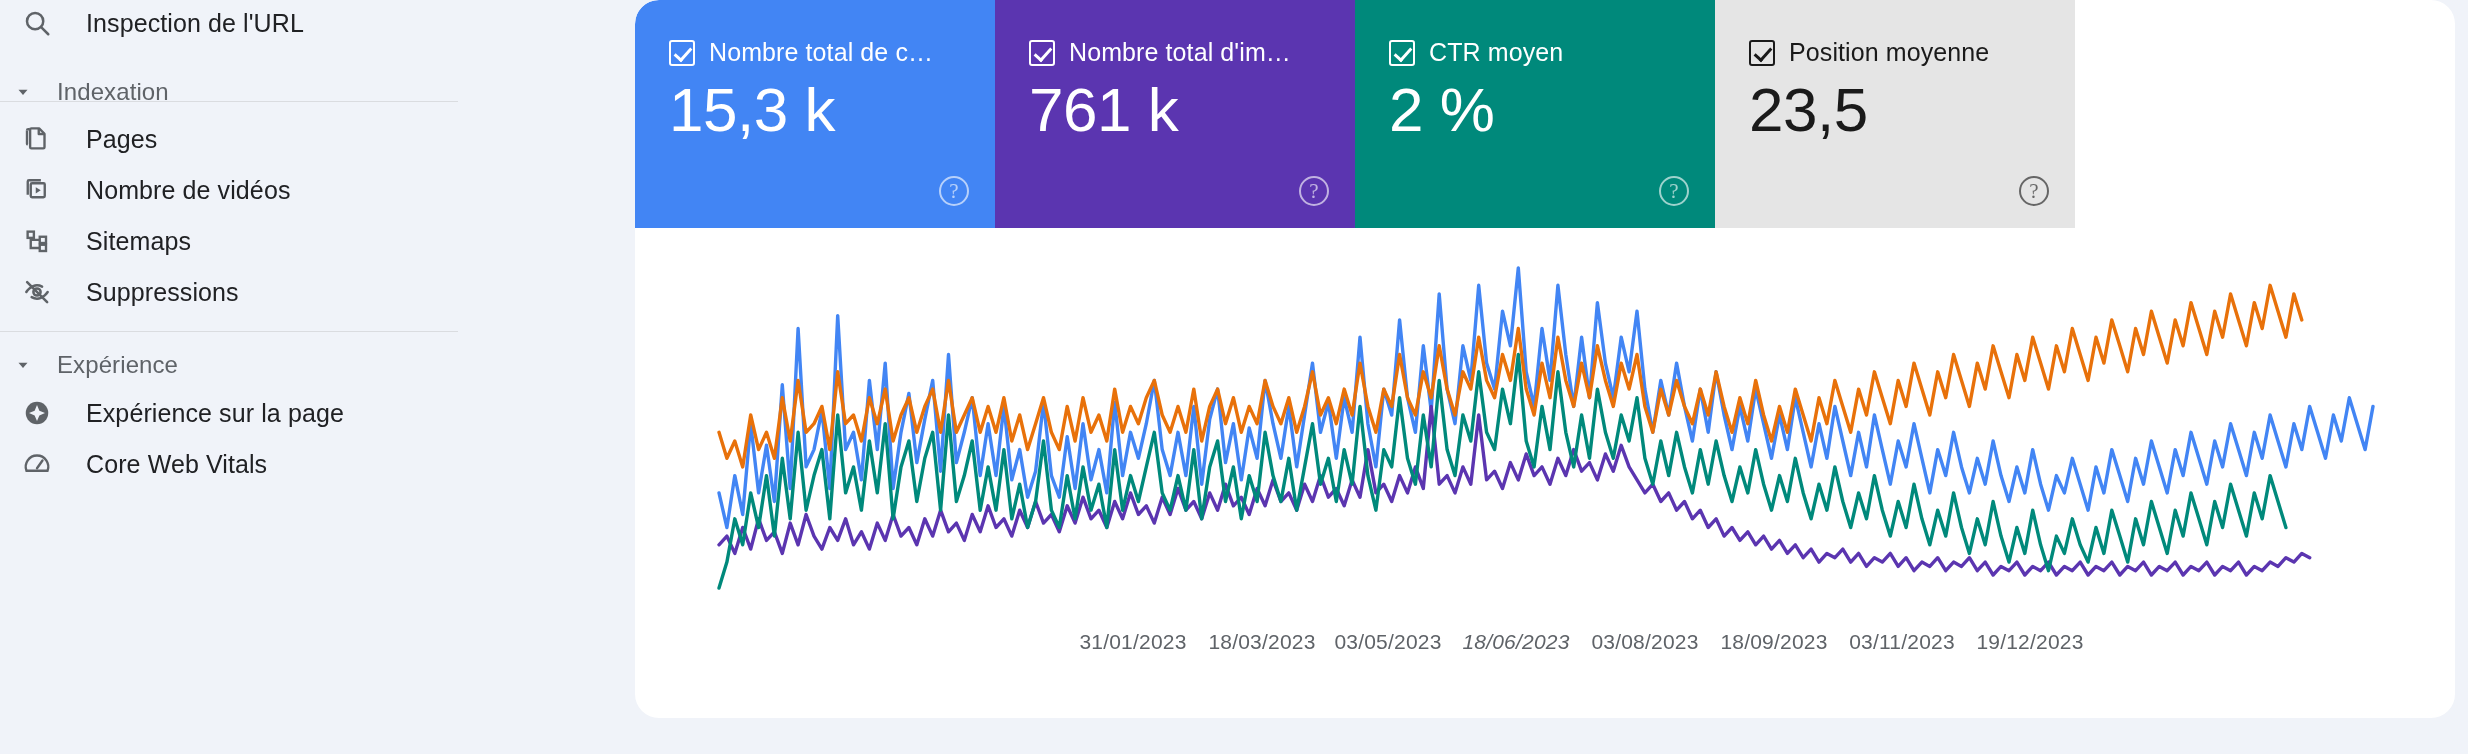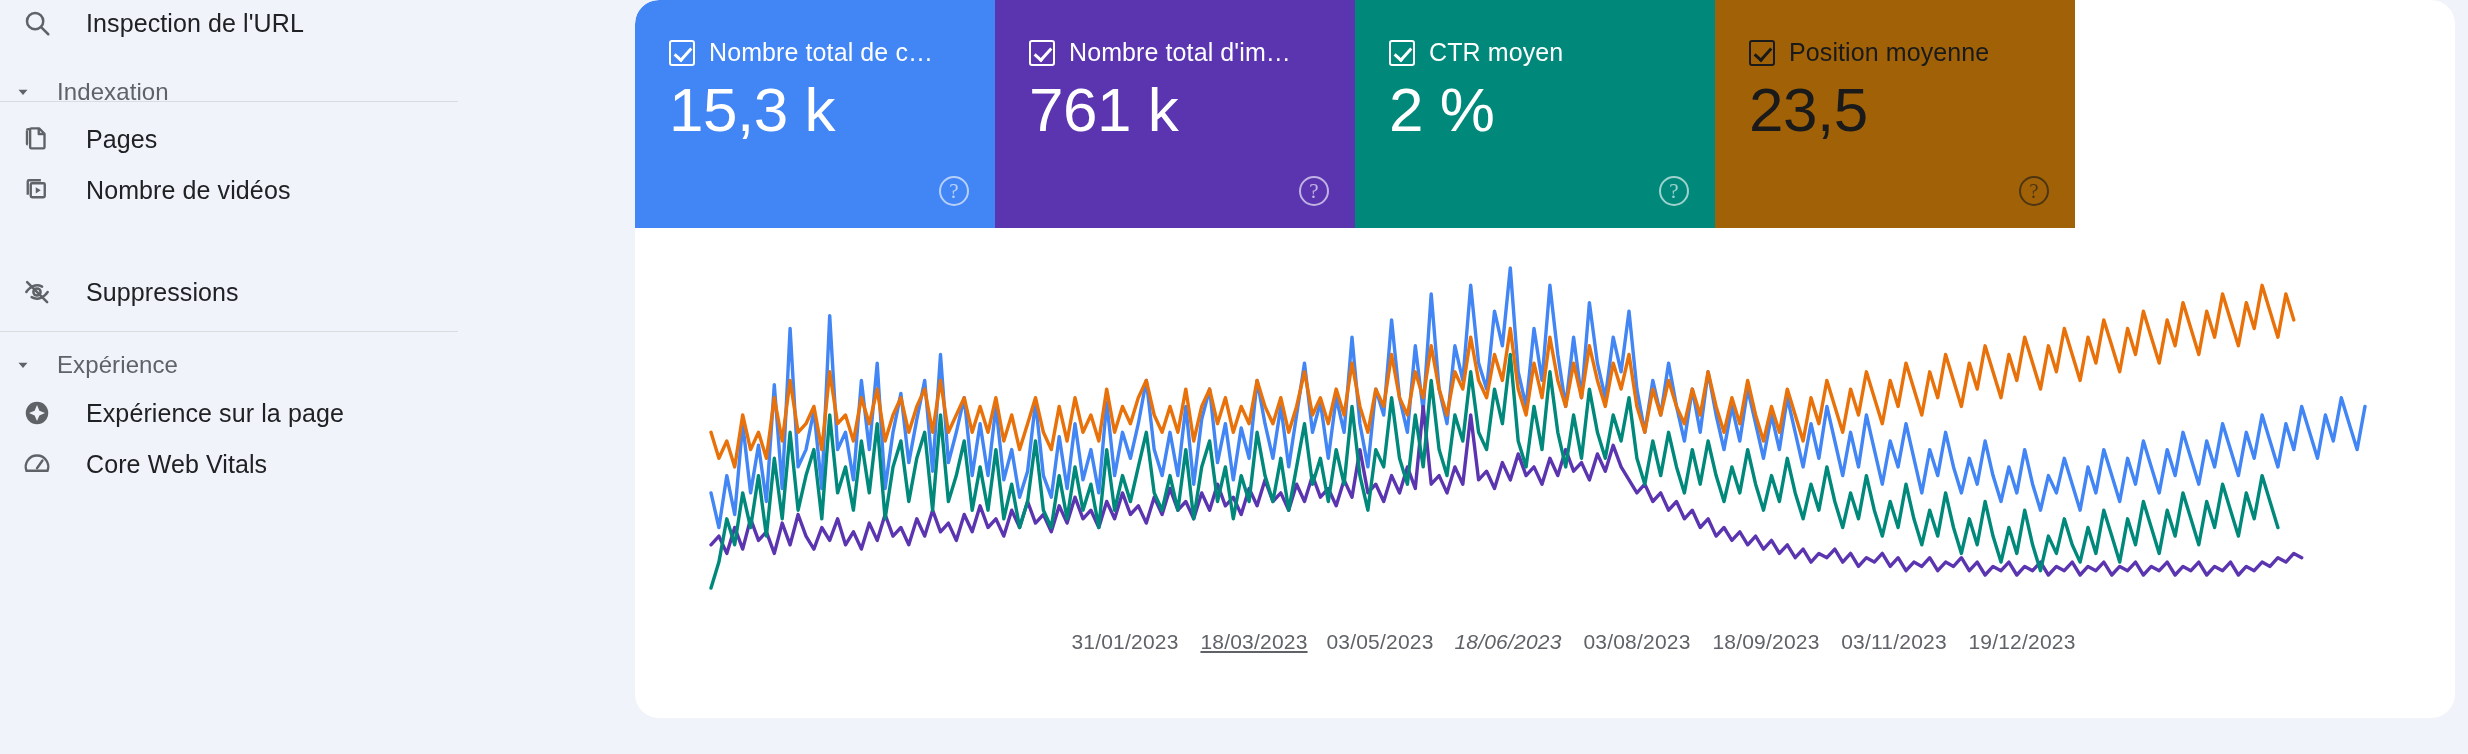--- a/index.html
+++ b/index.html
@@ -121,21 +121,21 @@
     display: flex; align-items: center; justify-content: center;
     font-size: 21px; line-height: 1;
     font-family: "Liberation Serif", serif;
   }
   .card.light { color: #FFFFFF; }
   .card.dark  { color: #1A1A1A; }
 
   
   .chart-area {
     position: absolute;
-    left: 0; top: 228px;
+    left: 8px; top: 228px;
     width: 1820px; height: 490px;
   }
   .chart-svg { position: absolute; left: 0; top: 0; }
   .x-axis {
     position: absolute;
     left: 0; top: 402px;
     width: 1820px; height: 40px;
   }
   .x-tick {
     position: absolute;
@@ -190,20 +190,31 @@
       <span class="nav-icon">
         <svg width="30" height="30" viewBox="0 0 24 24" fill="none" stroke="currentColor" stroke-width="1.9" stroke-linejoin="round">
           <rect x="7" y="6.6" width="11.2" height="11.2" rx="1"></rect>
           <path d="M4.6 15.7V5.2a1 1 0 0 1 1-1h9.5"></path>
           <path d="M11 9.7l4 2.5-4 2.5z" fill="currentColor" stroke="none"></path>
         </svg>
       </span>
       <span class="nav-label">Nombre de vidéos</span>
     </div>
 
+    <div class="nav-row" style="top:210px">
+      <span class="nav-icon">
+        <svg width="30" height="30" viewBox="0 0 24 24" fill="none" stroke="currentColor" stroke-width="1.9">
+          <rect x="4.5" y="4.5" width="5" height="5"></rect>
+          <rect x="14.2" y="8.6" width="5" height="5"></rect>
+          <rect x="14.2" y="15" width="5" height="5"></rect>
+          <path d="M7 9.6v8h7.2M7 11.1h7.2"></path>
+        </svg>
+      </span>
+      <span class="nav-label">Sitemaps</span>
+    </div>
 
     <div class="nav-row" style="top:261px">
       <span class="nav-icon">
         <svg width="32" height="32" viewBox="0 0 24 24" fill="none" stroke="currentColor" stroke-width="1.9" stroke-linecap="round">
           <path d="M4 12s3.2-5 8-5c1.4 0 2.7.4 3.8 1M20 12s-3.2 5-8 5c-1.5 0-2.8-.5-4-1.2"></path>
           <circle cx="12" cy="12" r="2.7"></circle>
           <line x1="4.6" y1="4.6" x2="19.6" y2="19.6"></line>
         </svg>
       </span>
       <span class="nav-label">Suppressions</span>
@@ -265,40 +276,40 @@
 
       <div class="card light" style="background:#00897B">
         <div class="card-head">
           <span class="checkbox"></span>
           <span class="card-title">CTR moyen</span>
         </div>
         <div class="card-value">2 %</div>
         <span class="help-icon">?</span>
       </div>
 
-      <div class="card dark" style="background:#a16207">
+      <div class="card dark" style="background:#e5e5e5">
         <div class="card-head">
           <span class="checkbox"></span>
           <span class="card-title">Position moyenne</span>
         </div>
         <div class="card-value">23,5</div>
         <span class="help-icon">?</span>
       </div>
     </div>
 
     <div class="chart-area">
       <svg class="chart-svg" id="chart-svg" width="1820" height="400" viewBox="0 0 1820 400">
           <polyline points="76.0,264.9 83.9,299.5 91.8,247.6 99.7,286.5 107.7,195.7 115.6,264.9 123.5,217.3 131.4,273.5 139.3,156.8 147.2,260.5 155.1,100.5 163.1,238.9 171.0,221.6 178.9,182.7 186.8,260.5 194.7,87.6 202.6,221.6 210.5,204.3 218.4,251.9 226.4,152.4 234.3,221.6 242.2,135.1 250.1,260.5 258.0,204.3 265.9,165.4 273.8,234.6 281.8,191.4 289.7,152.4 297.6,243.2 305.5,126.5 313.4,234.6 321.3,204.3 329.2,169.7 337.2,247.6 345.1,195.7 353.0,247.6 360.9,178.4 368.8,251.9 376.7,221.6 384.6,269.2 392.6,243.2 400.5,174.1 408.4,247.6 416.3,269.2 424.2,208.6 432.1,260.5 440.0,195.7 448.0,251.9 455.9,221.6 463.8,264.9 471.7,174.1 479.6,247.6 487.5,204.3 495.4,230.3 503.3,195.7 511.3,152.4 519.2,221.6 527.1,247.6 535.0,204.3 542.9,247.6 550.8,178.4 558.7,256.2 566.7,191.4 574.6,161.1 582.5,234.6 590.4,195.7 598.3,251.9 606.2,200.0 614.1,230.3 622.1,152.4 630.0,195.7 637.9,230.3 645.8,178.4 653.7,238.9 661.6,187.0 669.5,135.1 677.5,204.3 685.4,174.1 693.3,230.3 701.2,169.7 709.1,204.3 717.0,109.2 724.9,195.7 732.9,238.9 740.8,161.1 748.7,187.0 756.6,91.9 764.5,169.7 772.4,204.3 780.3,117.8 788.2,182.7 796.2,65.9 804.1,161.1 812.0,195.7 819.9,117.8 827.8,152.4 835.7,57.3 843.6,135.1 851.6,161.1 859.5,83.2 867.4,117.8 875.3,40.0 883.2,143.8 891.1,178.4 899.0,100.5 907.0,152.4 914.9,57.3 922.8,126.5 930.7,178.4 938.6,109.2 946.5,169.7 954.4,74.6 962.4,135.1 970.3,169.7 978.2,109.2 986.1,143.8 994.0,83.2 1001.9,161.1 1009.8,204.3 1017.8,152.4 1025.7,187.0 1033.6,135.1 1041.5,178.4 1049.4,213.0 1057.3,161.1 1065.2,204.3 1073.1,143.8 1081.1,187.0 1089.0,221.6 1096.9,178.4 1104.8,213.0 1112.7,161.1 1120.6,195.7 1128.5,230.3 1136.5,187.0 1144.4,221.6 1152.3,169.7 1160.2,204.3 1168.1,238.9 1176.0,195.7 1183.9,230.3 1191.9,178.4 1199.8,213.0 1207.7,247.6 1215.6,204.3 1223.5,238.9 1231.4,187.0 1239.3,221.6 1247.3,256.2 1255.2,213.0 1263.1,238.9 1271.0,195.7 1278.9,230.3 1286.8,264.9 1294.7,221.6 1302.7,247.6 1310.6,204.3 1318.5,238.9 1326.4,264.9 1334.3,230.3 1342.2,256.2 1350.1,213.0 1358.0,247.6 1366.0,273.5 1373.9,238.9 1381.8,264.9 1389.7,221.6 1397.6,256.2 1405.5,282.2 1413.4,247.6 1421.4,264.9 1429.3,230.3 1437.2,256.2 1445.1,282.2 1453.0,238.9 1460.9,264.9 1468.8,221.6 1476.8,247.6 1484.7,273.5 1492.6,230.3 1500.5,256.2 1508.4,213.0 1516.3,238.9 1524.2,264.9 1532.2,221.6 1540.1,247.6 1548.0,204.3 1555.9,230.3 1563.8,256.2 1571.7,213.0 1579.6,238.9 1587.6,195.7 1595.5,221.6 1603.4,247.6 1611.3,204.3 1619.2,230.3 1627.1,187.0 1635.0,213.0 1642.9,238.9 1650.9,195.7 1658.8,221.6 1666.7,178.4 1674.6,204.3 1682.5,230.3 1690.4,187.0 1698.3,213.0 1706.3,169.7 1714.2,195.7 1722.1,221.6 1730.0,178.4" fill="none" stroke="#4285F4" stroke-width="3.4" stroke-linejoin="round" stroke-linecap="round"></polyline>
           <polyline points="76.0,316.8 83.9,308.1 91.8,325.4 99.7,299.5 107.7,321.1 115.6,290.8 123.5,312.4 131.4,303.8 139.3,325.4 147.2,295.1 155.1,316.8 163.1,286.5 171.0,308.1 178.9,321.1 186.8,299.5 194.7,312.4 202.6,290.8 210.5,316.8 218.4,303.8 226.4,321.1 234.3,295.1 242.2,312.4 250.1,286.5 258.0,308.1 265.9,299.5 273.8,316.8 281.8,290.8 289.7,308.1 297.6,282.2 305.5,303.8 313.4,295.1 321.3,312.4 329.2,286.5 337.2,303.8 345.1,277.8 353.0,299.5 360.9,290.8 368.8,308.1 376.7,282.2 384.6,299.5 392.6,273.5 400.5,295.1 408.4,286.5 416.3,303.8 424.2,277.8 432.1,295.1 440.0,269.2 448.0,290.8 455.9,282.2 463.8,299.5 471.7,273.5 479.6,290.8 487.5,264.9 495.4,286.5 503.3,277.8 511.3,295.1 519.2,269.2 527.1,286.5 535.0,260.5 542.9,282.2 550.8,273.5 558.7,290.8 566.7,264.9 574.6,282.2 582.5,256.2 590.4,277.8 598.3,269.2 606.2,286.5 614.1,260.5 622.1,277.8 630.0,251.9 637.9,273.5 645.8,264.9 653.7,282.2 661.6,256.2 669.5,273.5 677.5,247.6 685.4,269.2 693.3,260.5 701.2,277.8 709.1,251.9 717.0,269.2 724.9,221.6 732.9,264.9 740.8,256.2 748.7,273.5 756.6,247.6 764.5,264.9 772.4,238.9 780.3,260.5 788.2,178.4 796.2,256.2 804.1,247.6 812.0,264.9 819.9,238.9 827.8,256.2 835.7,187.0 843.6,251.9 851.6,243.2 859.5,260.5 867.4,234.6 875.3,251.9 883.2,225.9 891.1,247.6 899.0,238.9 907.0,256.2 914.9,230.3 922.8,247.6 930.7,221.6 938.6,243.2 946.5,234.6 954.4,251.9 962.4,225.9 970.3,243.2 978.2,217.3 986.1,238.9 994.0,251.9 1001.9,264.9 1009.8,256.2 1017.8,273.5 1025.7,264.9 1033.6,282.2 1041.5,273.5 1049.4,290.8 1057.3,282.2 1065.2,299.5 1073.1,290.8 1081.1,308.1 1089.0,299.5 1096.9,312.4 1104.8,303.8 1112.7,316.8 1120.6,308.1 1128.5,321.1 1136.5,312.4 1144.4,325.4 1152.3,316.8 1160.2,329.7 1168.1,321.1 1176.0,334.1 1183.9,325.4 1191.9,329.7 1199.8,321.1 1207.7,334.1 1215.6,325.4 1223.5,338.4 1231.4,329.7 1239.3,334.1 1247.3,325.4 1255.2,338.4 1263.1,329.7 1271.0,342.7 1278.9,334.1 1286.8,338.4 1294.7,329.7 1302.7,342.7 1310.6,334.1 1318.5,338.4 1326.4,329.7 1334.3,342.7 1342.2,334.1 1350.1,347.0 1358.0,338.4 1366.0,342.7 1373.9,334.1 1381.8,347.0 1389.7,338.4 1397.6,342.7 1405.5,334.1 1413.4,347.0 1421.4,338.4 1429.3,342.7 1437.2,334.1 1445.1,347.0 1453.0,338.4 1460.9,342.7 1468.8,334.1 1476.8,347.0 1484.7,338.4 1492.6,342.7 1500.5,334.1 1508.4,347.0 1516.3,338.4 1524.2,342.7 1532.2,334.1 1540.1,347.0 1548.0,338.4 1555.9,342.7 1563.8,334.1 1571.7,347.0 1579.6,338.4 1587.6,342.7 1595.5,334.1 1603.4,347.0 1611.3,338.4 1619.2,342.7 1627.1,334.1 1635.0,338.4 1642.9,329.7 1650.9,334.1 1658.8,325.4 1666.7,329.7" fill="none" stroke="#5B35B0" stroke-width="3.4" stroke-linejoin="round" stroke-linecap="round"></polyline>
           <polyline points="76.0,360.0 83.9,334.1 91.8,290.8 99.7,316.8 107.7,264.9 115.6,299.5 123.5,247.6 131.4,308.1 139.3,230.3 147.2,290.8 155.1,204.3 163.1,282.2 171.0,247.6 178.9,221.6 186.8,290.8 194.7,187.0 202.6,264.9 210.5,238.9 218.4,282.2 226.4,213.0 234.3,264.9 242.2,195.7 250.1,290.8 258.0,238.9 265.9,213.0 273.8,273.5 281.8,230.3 289.7,204.3 297.6,282.2 305.5,187.0 313.4,273.5 321.3,247.6 329.2,213.0 337.2,282.2 345.1,238.9 353.0,282.2 360.9,221.6 368.8,290.8 376.7,256.2 384.6,299.5 392.6,273.5 400.5,213.0 408.4,282.2 416.3,299.5 424.2,247.6 432.1,290.8 440.0,238.9 448.0,282.2 455.9,256.2 463.8,299.5 471.7,221.6 479.6,282.2 487.5,247.6 495.4,273.5 503.3,238.9 511.3,204.3 519.2,264.9 527.1,282.2 535.0,247.6 542.9,282.2 550.8,221.6 558.7,290.8 566.7,238.9 574.6,213.0 582.5,273.5 590.4,238.9 598.3,290.8 606.2,247.6 614.1,273.5 622.1,204.3 630.0,247.6 637.9,273.5 645.8,230.3 653.7,282.2 661.6,238.9 669.5,195.7 677.5,256.2 685.4,230.3 693.3,273.5 701.2,221.6 709.1,256.2 717.0,178.4 724.9,247.6 732.9,282.2 740.8,221.6 748.7,238.9 756.6,169.7 764.5,230.3 772.4,256.2 780.3,187.0 788.2,238.9 796.2,152.4 804.1,221.6 812.0,247.6 819.9,187.0 827.8,213.0 835.7,143.8 843.6,204.3 851.6,221.6 859.5,161.1 867.4,195.7 875.3,126.5 883.2,213.0 891.1,238.9 899.0,178.4 907.0,221.6 914.9,143.8 922.8,204.3 930.7,238.9 938.6,187.0 946.5,230.3 954.4,161.1 962.4,204.3 970.3,230.3 978.2,187.0 986.1,213.0 994.0,169.7 1001.9,230.3 1009.8,256.2 1017.8,213.0 1025.7,247.6 1033.6,204.3 1041.5,238.9 1049.4,264.9 1057.3,221.6 1065.2,256.2 1073.1,213.0 1081.1,247.6 1089.0,273.5 1096.9,238.9 1104.8,264.9 1112.7,221.6 1120.6,256.2 1128.5,282.2 1136.5,247.6 1144.4,273.5 1152.3,230.3 1160.2,264.9 1168.1,290.8 1176.0,256.2 1183.9,282.2 1191.9,238.9 1199.8,273.5 1207.7,299.5 1215.6,264.9 1223.5,290.8 1231.4,247.6 1239.3,282.2 1247.3,308.1 1255.2,273.5 1263.1,299.5 1271.0,256.2 1278.9,290.8 1286.8,316.8 1294.7,282.2 1302.7,308.1 1310.6,264.9 1318.5,299.5 1326.4,325.4 1334.3,290.8 1342.2,316.8 1350.1,273.5 1358.0,308.1 1366.0,334.1 1373.9,299.5 1381.8,325.4 1389.7,282.2 1397.6,316.8 1405.5,342.7 1413.4,308.1 1421.4,325.4 1429.3,290.8 1437.2,316.8 1445.1,334.1 1453.0,299.5 1460.9,325.4 1468.8,282.2 1476.8,308.1 1484.7,334.1 1492.6,290.8 1500.5,316.8 1508.4,273.5 1516.3,299.5 1524.2,325.4 1532.2,282.2 1540.1,308.1 1548.0,264.9 1555.9,290.8 1563.8,316.8 1571.7,273.5 1579.6,299.5 1587.6,256.2 1595.5,282.2 1603.4,308.1 1611.3,264.9 1619.2,290.8 1627.1,247.6 1635.0,273.5 1642.9,299.5" fill="none" stroke="#00897B" stroke-width="3.4" stroke-linejoin="round" stroke-linecap="round"></polyline>
           <polyline points="76.0,204.3 83.9,230.3 91.8,213.0 99.7,238.9 107.7,187.0 115.6,221.6 123.5,204.3 131.4,230.3 139.3,169.7 147.2,213.0 155.1,152.4 163.1,204.3 171.0,195.7 178.9,178.4 186.8,221.6 194.7,143.8 202.6,195.7 210.5,187.0 218.4,213.0 226.4,169.7 234.3,195.7 242.2,161.1 250.1,213.0 258.0,187.0 265.9,169.7 273.8,204.3 281.8,178.4 289.7,161.1 297.6,204.3 305.5,152.4 313.4,204.3 321.3,187.0 329.2,169.7 337.2,204.3 345.1,178.4 353.0,204.3 360.9,169.7 368.8,213.0 376.7,187.0 384.6,221.6 392.6,195.7 400.5,169.7 408.4,204.3 416.3,221.6 424.2,178.4 432.1,213.0 440.0,169.7 448.0,204.3 455.9,187.0 463.8,213.0 471.7,161.1 479.6,204.3 487.5,178.4 495.4,195.7 503.3,169.7 511.3,152.4 519.2,187.0 527.1,204.3 535.0,178.4 542.9,204.3 550.8,161.1 558.7,213.0 566.7,178.4 574.6,161.1 582.5,195.7 590.4,169.7 598.3,204.3 606.2,178.4 614.1,195.7 622.1,152.4 630.0,178.4 637.9,195.7 645.8,169.7 653.7,204.3 661.6,178.4 669.5,143.8 677.5,187.0 685.4,169.7 693.3,195.7 701.2,161.1 709.1,187.0 717.0,135.1 724.9,178.4 732.9,204.3 740.8,161.1 748.7,178.4 756.6,126.5 764.5,169.7 772.4,187.0 780.3,143.8 788.2,169.7 796.2,117.8 804.1,161.1 812.0,187.0 819.9,143.8 827.8,161.1 835.7,109.2 843.6,152.4 851.6,169.7 859.5,126.5 867.4,152.4 875.3,100.5 883.2,161.1 891.1,187.0 899.0,135.1 907.0,169.7 914.9,109.2 922.8,152.4 930.7,178.4 938.6,135.1 946.5,169.7 954.4,117.8 962.4,152.4 970.3,178.4 978.2,135.1 986.1,161.1 994.0,126.5 1001.9,178.4 1009.8,204.3 1017.8,161.1 1025.7,187.0 1033.6,152.4 1041.5,178.4 1049.4,195.7 1057.3,161.1 1065.2,187.0 1073.1,143.8 1081.1,178.4 1089.0,204.3 1096.9,169.7 1104.8,195.7 1112.7,152.4 1120.6,187.0 1128.5,213.0 1136.5,178.4 1144.4,204.3 1152.3,161.1 1160.2,187.0 1168.1,213.0 1176.0,169.7 1183.9,195.7 1191.9,152.4 1199.8,178.4 1207.7,204.3 1215.6,161.1 1223.5,187.0 1231.4,143.8 1239.3,169.7 1247.3,195.7 1255.2,152.4 1263.1,178.4 1271.0,135.1 1278.9,161.1 1286.8,187.0 1294.7,143.8 1302.7,169.7 1310.6,126.5 1318.5,152.4 1326.4,178.4 1334.3,135.1 1342.2,161.1 1350.1,117.8 1358.0,143.8 1366.0,169.7 1373.9,126.5 1381.8,152.4 1389.7,109.2 1397.6,135.1 1405.5,161.1 1413.4,117.8 1421.4,143.8 1429.3,100.5 1437.2,126.5 1445.1,152.4 1453.0,109.2 1460.9,135.1 1468.8,91.9 1476.8,117.8 1484.7,143.8 1492.6,100.5 1500.5,126.5 1508.4,83.2 1516.3,109.2 1524.2,135.1 1532.2,91.9 1540.1,117.8 1548.0,74.6 1555.9,100.5 1563.8,126.5 1571.7,83.2 1579.6,109.2 1587.6,65.9 1595.5,91.9 1603.4,117.8 1611.3,74.6 1619.2,100.5 1627.1,57.3 1635.0,83.2 1642.9,109.2 1650.9,65.9 1658.8,91.9" fill="none" stroke="#E8710A" stroke-width="3.4" stroke-linejoin="round" stroke-linecap="round"></polyline>
         </svg>
       <div class="x-axis" id="x-axis">
           <div class="x-tick" style="left: 490px;">31/01/2023</div>
-          <div class="x-tick" style="left: 619px; text-decoration: underline;">18/03/2023</div>
+          <div class="x-tick" style="left: 619px;">18/03/2023</div>
           <div class="x-tick" style="left: 745px;">03/05/2023</div>
           <div class="x-tick" style="left: 873px; font-style: italic;">18/06/2023</div>
           <div class="x-tick" style="left: 1002px;">03/08/2023</div>
           <div class="x-tick" style="left: 1131px;">18/09/2023</div>
           <div class="x-tick" style="left: 1259px;">03/11/2023</div>
           <div class="x-tick" style="left: 1387px;">19/12/2023</div>
         </div>
     </div>
 
   </section>

